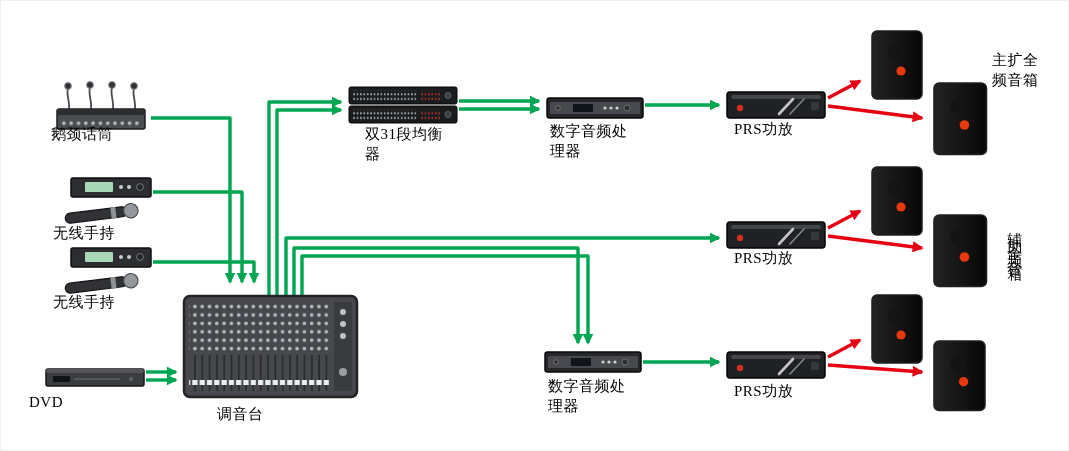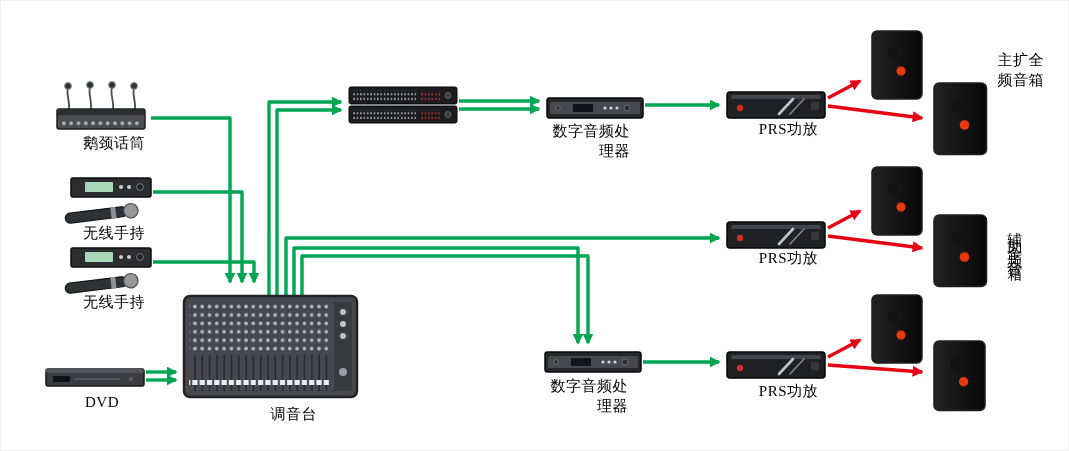--- a/index.html
+++ b/index.html
@@ -12,21 +12,21 @@
     overflow: hidden;
     font-family: "Liberation Serif", "DejaVu Serif", serif;
     border: 1px solid #f0f0f0;
   }
   .overlay { position: absolute; left: 0; top: 0; }
   .lbl {
     position: absolute;
     font-size: 15px;
     color: #000;
     line-height: 1.32;
-    text-align: right;
+    text-align: left;
     letter-spacing: 0.5px;
     word-break: break-all;
   }
   .lbl.vert {
     writing-mode: vertical-rl;
     text-align: left;
     letter-spacing: 7px;
     height: 148px;
     word-break: normal;
   }
@@ -189,25 +189,26 @@
     <use href="#amp" transform="translate(726,351)"></use>
 
     <use href="#spk" transform="translate(871,30)"></use>
     <use href="#spk" transform="translate(933,82) scale(1.05)"></use>
     <use href="#spk" transform="translate(871,166)"></use>
     <use href="#spk" transform="translate(933,214) scale(1.05)"></use>
     <use href="#spk" transform="translate(871,294)"></use>
     <use href="#spk" transform="translate(933,340) scale(1.02)"></use>
   </svg>
 
-  <div class="lbl" style="left:50px;top:133px;width:94px">鹅颈话筒</div>
+  <div class="lbl" style="left:50px;top:124px;width:94px">鹅颈话筒</div>
   <div class="lbl" style="left:52px;top:223px;width:92px">无线手持</div>
   <div class="lbl" style="left:52px;top:292px;width:92px">无线手持</div>
   <div class="lbl" style="left:28px;top:392px;width:90px">DVD</div>
-  <div class="lbl" style="left:232px;top:404px;width:84px">调音台</div>
+  <div class="lbl" style="left:216px;top:404px;width:84px">调音台</div>
+  <div class="lbl" style="left:364px;top:124px;width:84px">双31段均衡器</div>
   <div class="lbl" style="left:549px;top:121px;width:80px">数字音频处理器</div>
   <div class="lbl" style="left:547px;top:376px;width:80px">数字音频处理器</div>
   <div class="lbl" style="left:733px;top:119px;width:84px">PRS功放</div>
   <div class="lbl" style="left:733px;top:248px;width:84px">PRS功放</div>
   <div class="lbl" style="left:733px;top:381px;width:84px">PRS功放</div>
   <div class="lbl" style="left:991px;top:50px;width:52px">主扩全频音箱</div>
   <div class="lbl vert" style="left:1003px;top:219px">辅助全频音箱</div>
 
 </div>
 

